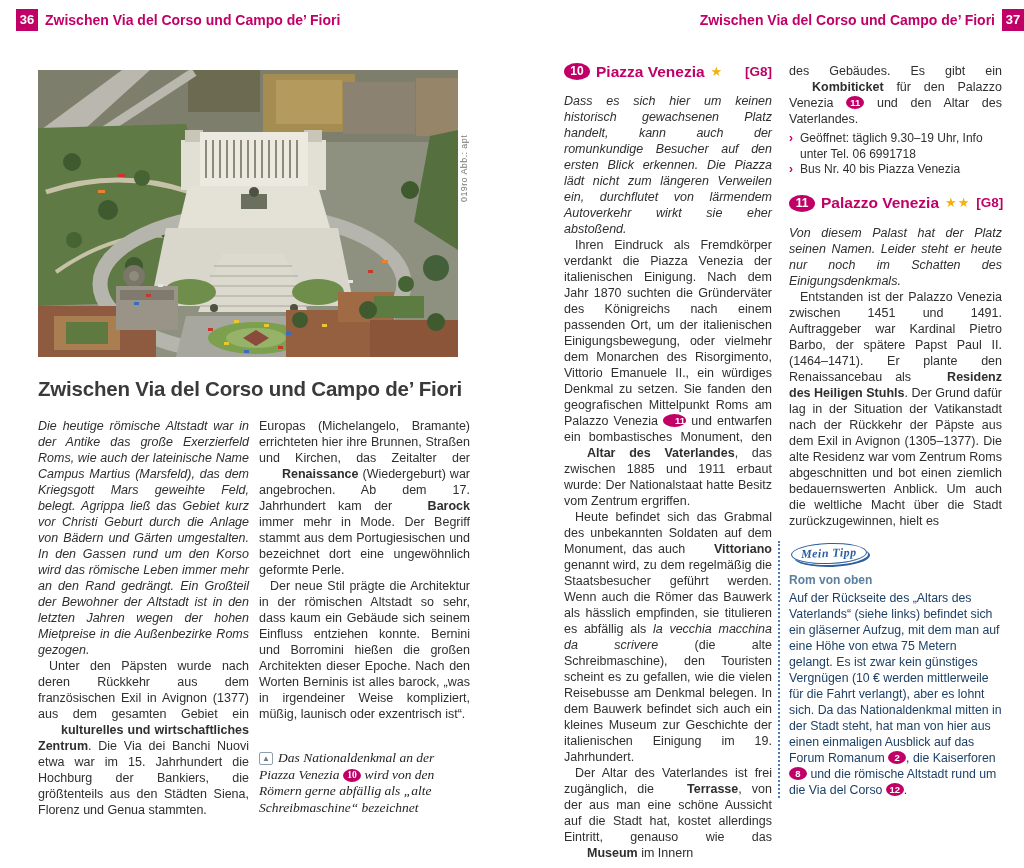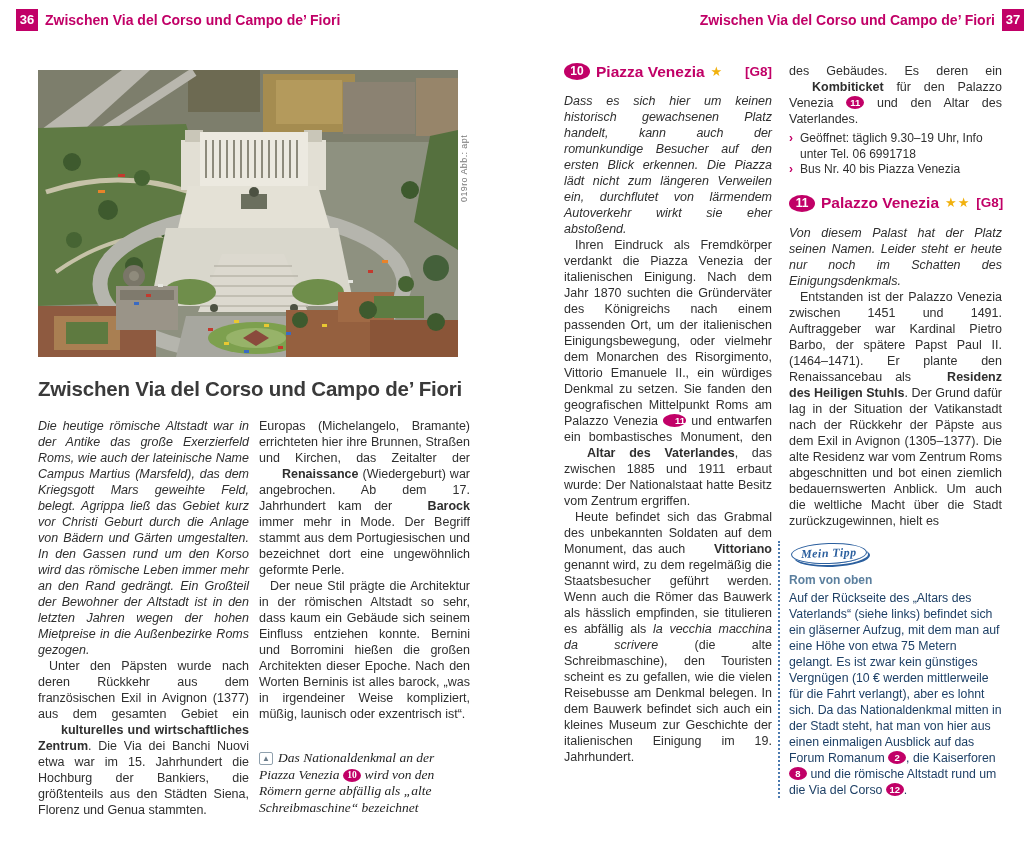--- a/index.html
+++ b/index.html
@@ -187,26 +187,27 @@
   <div class="entry-head">
     <span class="hnum">10</span>
     <span class="htitle">Piazza Venezia</span>
     <span class="stars">★</span>
     <span class="grid">[G8]</span>
   </div>
   <div>
       <p class="para it-para"><span>Dass es sich hier um keinen historisch gewachsenen Platz handelt, kann auch der romunkundige Besucher auf den ersten Blick erkennen. Die Piazza lädt nicht zum längeren Verweilen ein, durchflutet von lärmendem Autoverkehr wirkt sie eher abstoßend.</span></p>
       <p class="para ind"><span>Ihren Eindruck als Fremdkörper verdankt die Piazza Venezia der italienischen Einigung. Nach dem Jahr 1870 suchten die Gründerväter des Königreichs nach einem passenden Ort, um der italienischen Einigungsbewegung, oder vielmehr dem Monarchen des Risorgimento, Vittorio Emanuele II., ein würdiges Denkmal zu setzen. Sie fanden den geografischen Mittelpunkt Roms am Palazzo Venezia </span><span class="cnum">11</span><span> und entwarfen ein bombastisches Monument, den </span><span class="b">Altar des Vaterlandes</span><span>, das zwischen 1885 und 1911 erbaut wurde: Der Nationalstaat hatte Besitz vom Zentrum ergriffen.</span></p>
       <p class="para ind"><span>Heute befindet sich das Grabmal des unbekannten Soldaten auf dem Monument, das auch </span><span class="b">Vittoriano</span><span> genannt wird, zu dem regelmäßig die Staatsbesucher geführt werden. Wenn auch die Römer das Bauwerk als hässlich empfinden, sie titulieren es abfällig als </span><span class="i">la vecchia macchina da scrivere</span><span> (die alte Schreibmaschine), den Touristen scheint es zu gefallen, wie die vielen Reisebusse am Denkmal belegen. In dem Bauwerk befindet sich auch ein kleines Museum zur Geschichte der italienischen Einigung im 19. Jahrhundert.</span></p>
+      <p class="para ind"><span>Der Altar des Vaterlandes ist frei zugänglich, die </span><span class="b">Terrasse</span><span>, von der aus man eine schöne Aussicht auf die Stadt hat, kostet allerdings Eintritt, genauso wie das </span><span class="b">Museum</span><span> im Innern</span></p>
     </div>
 </div>
 
 <div class="col rcol2">
   <div>
-      <p class="para"><span>des Gebäudes. Es deren ein </span><span class="b">Kombiticket</span><span> für den Palazzo Venezia </span><span class="cnum">11</span><span> und den Altar des Vaterlandes.</span></p>
+      <p class="para"><span>des Gebäudes. Es gibt ein </span><span class="b">Kombiticket</span><span> für den Palazzo Venezia </span><span class="cnum">11</span><span> und den Altar des Vaterlandes.</span></p>
     </div>
   <ul class="bullets">
       <li><span class="chev">›</span><span>Geöffnet: täglich 9.30–19 Uhr, Info unter Tel. 06 6991718</span></li>
       <li><span class="chev">›</span><span>Bus Nr. 40 bis Piazza Venezia</span></li>
     </ul>
   <div class="entry-head second">
     <span class="hnum">11</span>
     <span class="htitle">Palazzo Venezia</span>
     <span class="stars">★★</span>
     <span class="grid">[G8]</span>

